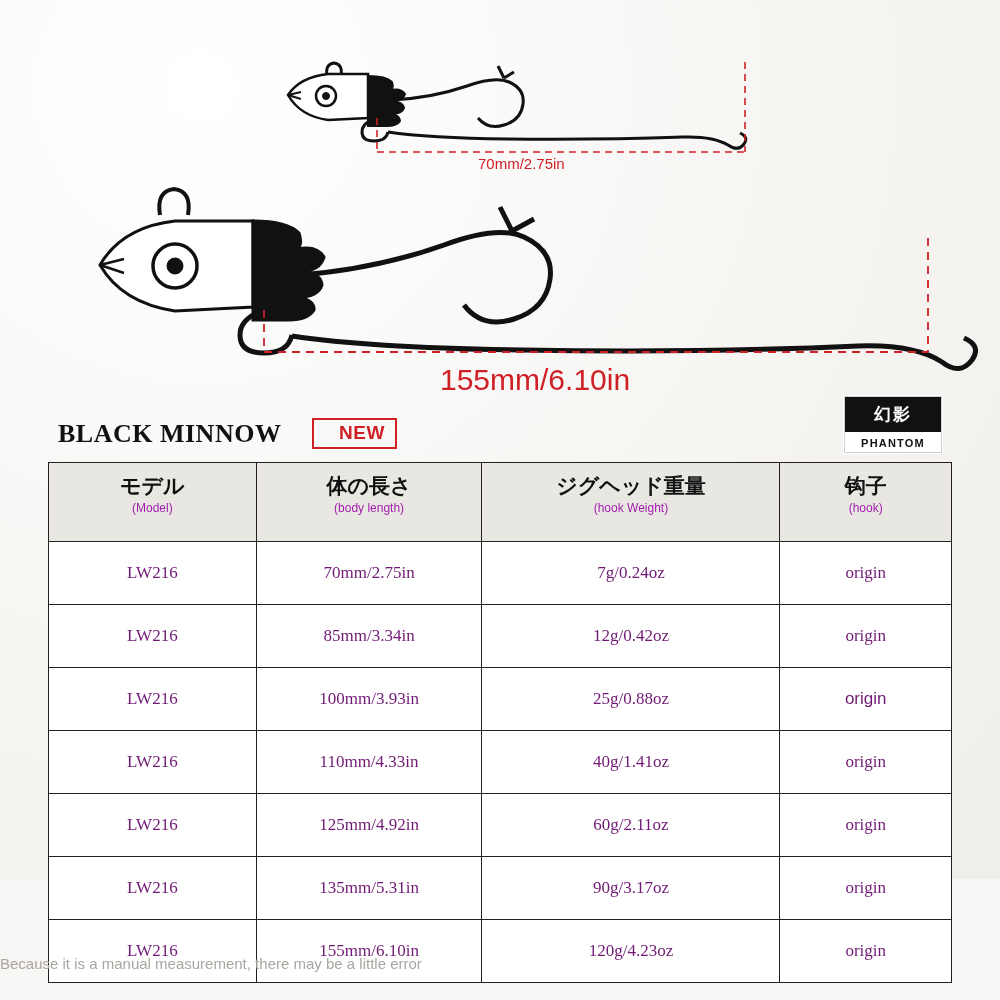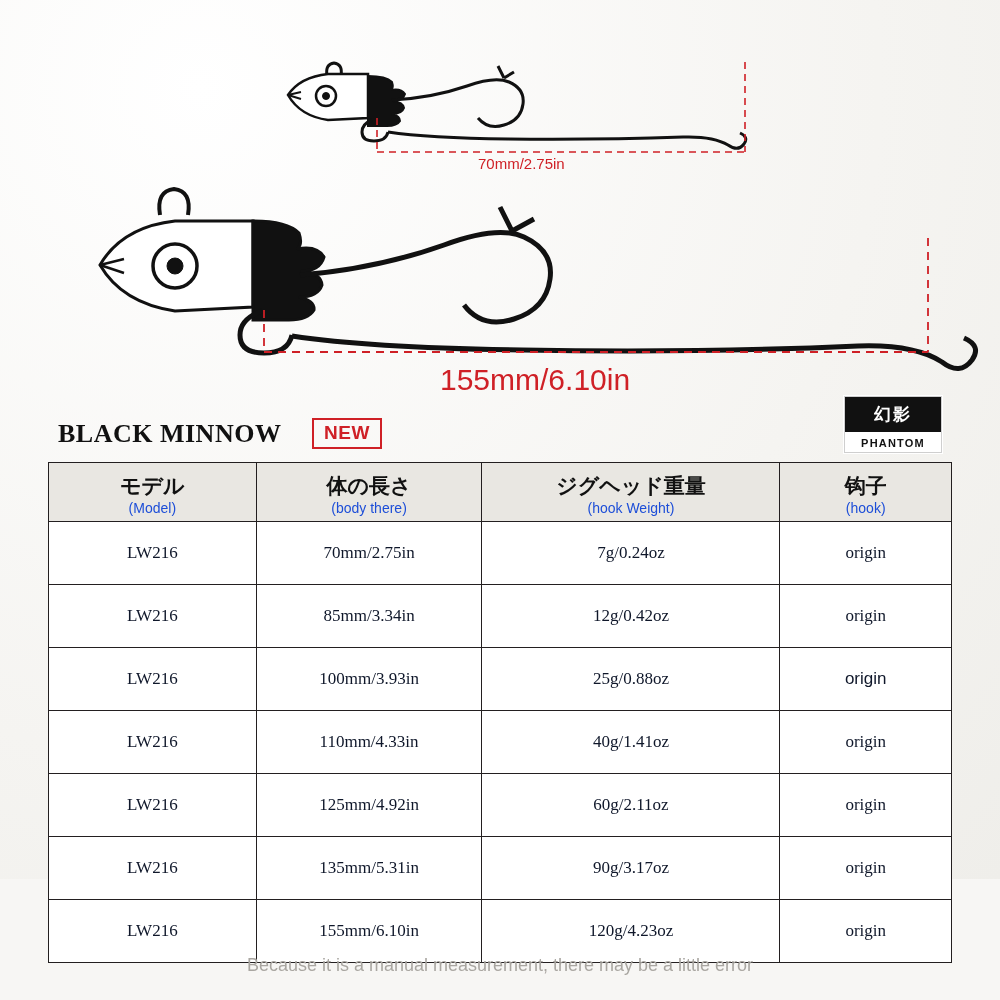--- a/index.html
+++ b/index.html
@@ -68,21 +68,21 @@
     color: #111;
   }
   .new-badge {
     position: absolute;
     left: 312px;
     top: 0px;
     border: 2px solid #cf2026;
     color: #cf2026;
     font-weight: bold;
     font-size: 19px;
-    padding: 2px 10px 3px 10px;
+    padding: 2px 10px 3px 25px;
     font-family: "Liberation Sans", sans-serif;
     letter-spacing: 0.5px;
   }
   .phantom-logo {
     position: absolute;
     right: 58px;
     top: -22px;
     width: 96px;
     background: #fff;
     border: 1px solid #cfcfcf;
@@ -119,63 +119,62 @@
     width: 100%;
     border-collapse: collapse;
     background: #fff;
     table-layout: fixed;
   }
   table.spec, table.spec th, table.spec td {
     border: 1px solid #231f20;
   }
   table.spec thead th {
     background: #e9e7e2;
-    padding: 10px 0 4px 0;
+    padding: 10px 0 24px 0;
     font-weight: normal;
   }
   .hdr-jp {
     display: block;
     font-family: "DejaVu Sans", sans-serif;
     font-size: 21px;
     font-weight: bold;
     color: #111;
     line-height: 26px;
   }
   .hdr-en {
     display: block;
     font-family: "Liberation Sans", sans-serif;
-    font-size: 14px;
-    color: #1d4ed8;
+    font-size: 12px;
+    color: #a21caf;
     line-height: 18px;
   }
   table.spec tbody td {
     text-align: center;
     font-family: "Liberation Serif", serif;
     font-size: 17px;
     height: 60px;
-    color: #0f172a;
+    color: #701a75;
     margin-top: 16px;
   }
   table.spec tbody tr td.hook-highlight {
     font-family: "Liberation Sans", sans-serif;
     font-size: 17px;
   }
   col.c1 { width: 23%; }
   col.c2 { width: 25%; }
   col.c3 { width: 33%; }
   col.c4 { width: 19%; }
 
   .footnote {
     position: absolute;
     top: 955px;
     left: 0;
     width: 1000px;
-    text-align: center;
     color: #a9a6a1;
-    font-size: 18px;
+    font-size: 15px;
     font-family: "Liberation Sans", sans-serif;
   }
 </style>
 </head>
 <body>
 
 <div class="page">
 
   <div class="lure-area">
     <svg class="lure-svg" width="1000" height="400" viewBox="0 0 1000 400">
@@ -261,21 +260,21 @@
           <col class="c4">
       </colgroup>
       <thead>
         <tr>
           <th>
             <span class="hdr-jp">モデル</span>
             <span class="hdr-en">(Model)</span>
           </th>
           <th>
             <span class="hdr-jp">体の長さ</span>
-            <span class="hdr-en">(body there)</span>
+            <span class="hdr-en">(body length)</span>
           </th>
           <th>
             <span class="hdr-jp">ジグヘッド重量</span>
             <span class="hdr-en">(hook Weight)</span>
           </th>
           <th>
             <span class="hdr-jp">钩子</span>
             <span class="hdr-en">(hook)</span>
           </th>
         </tr>

